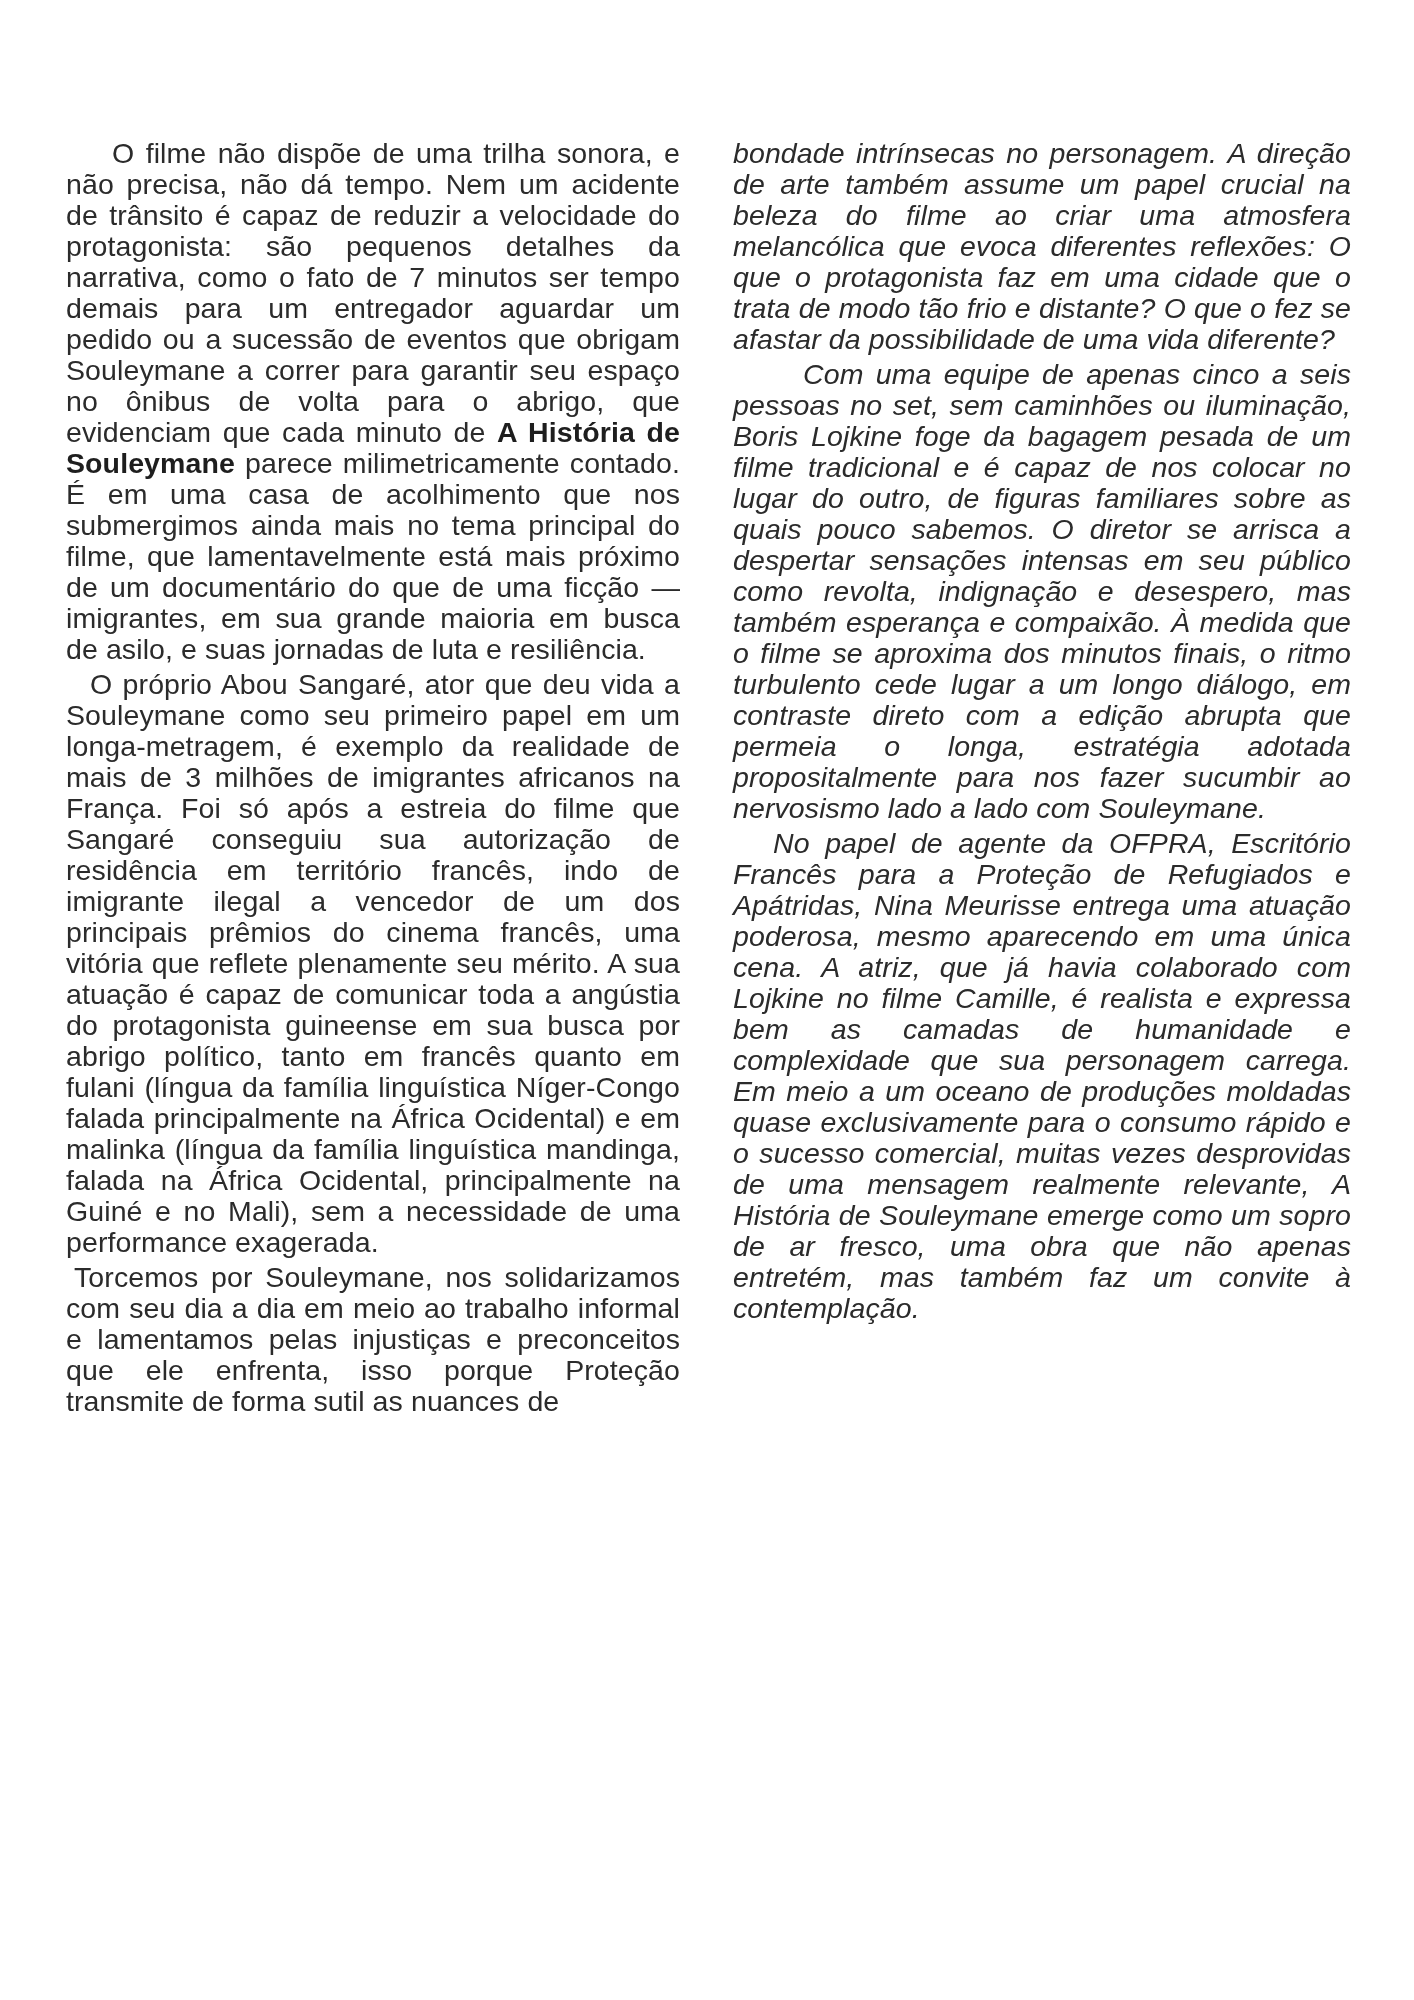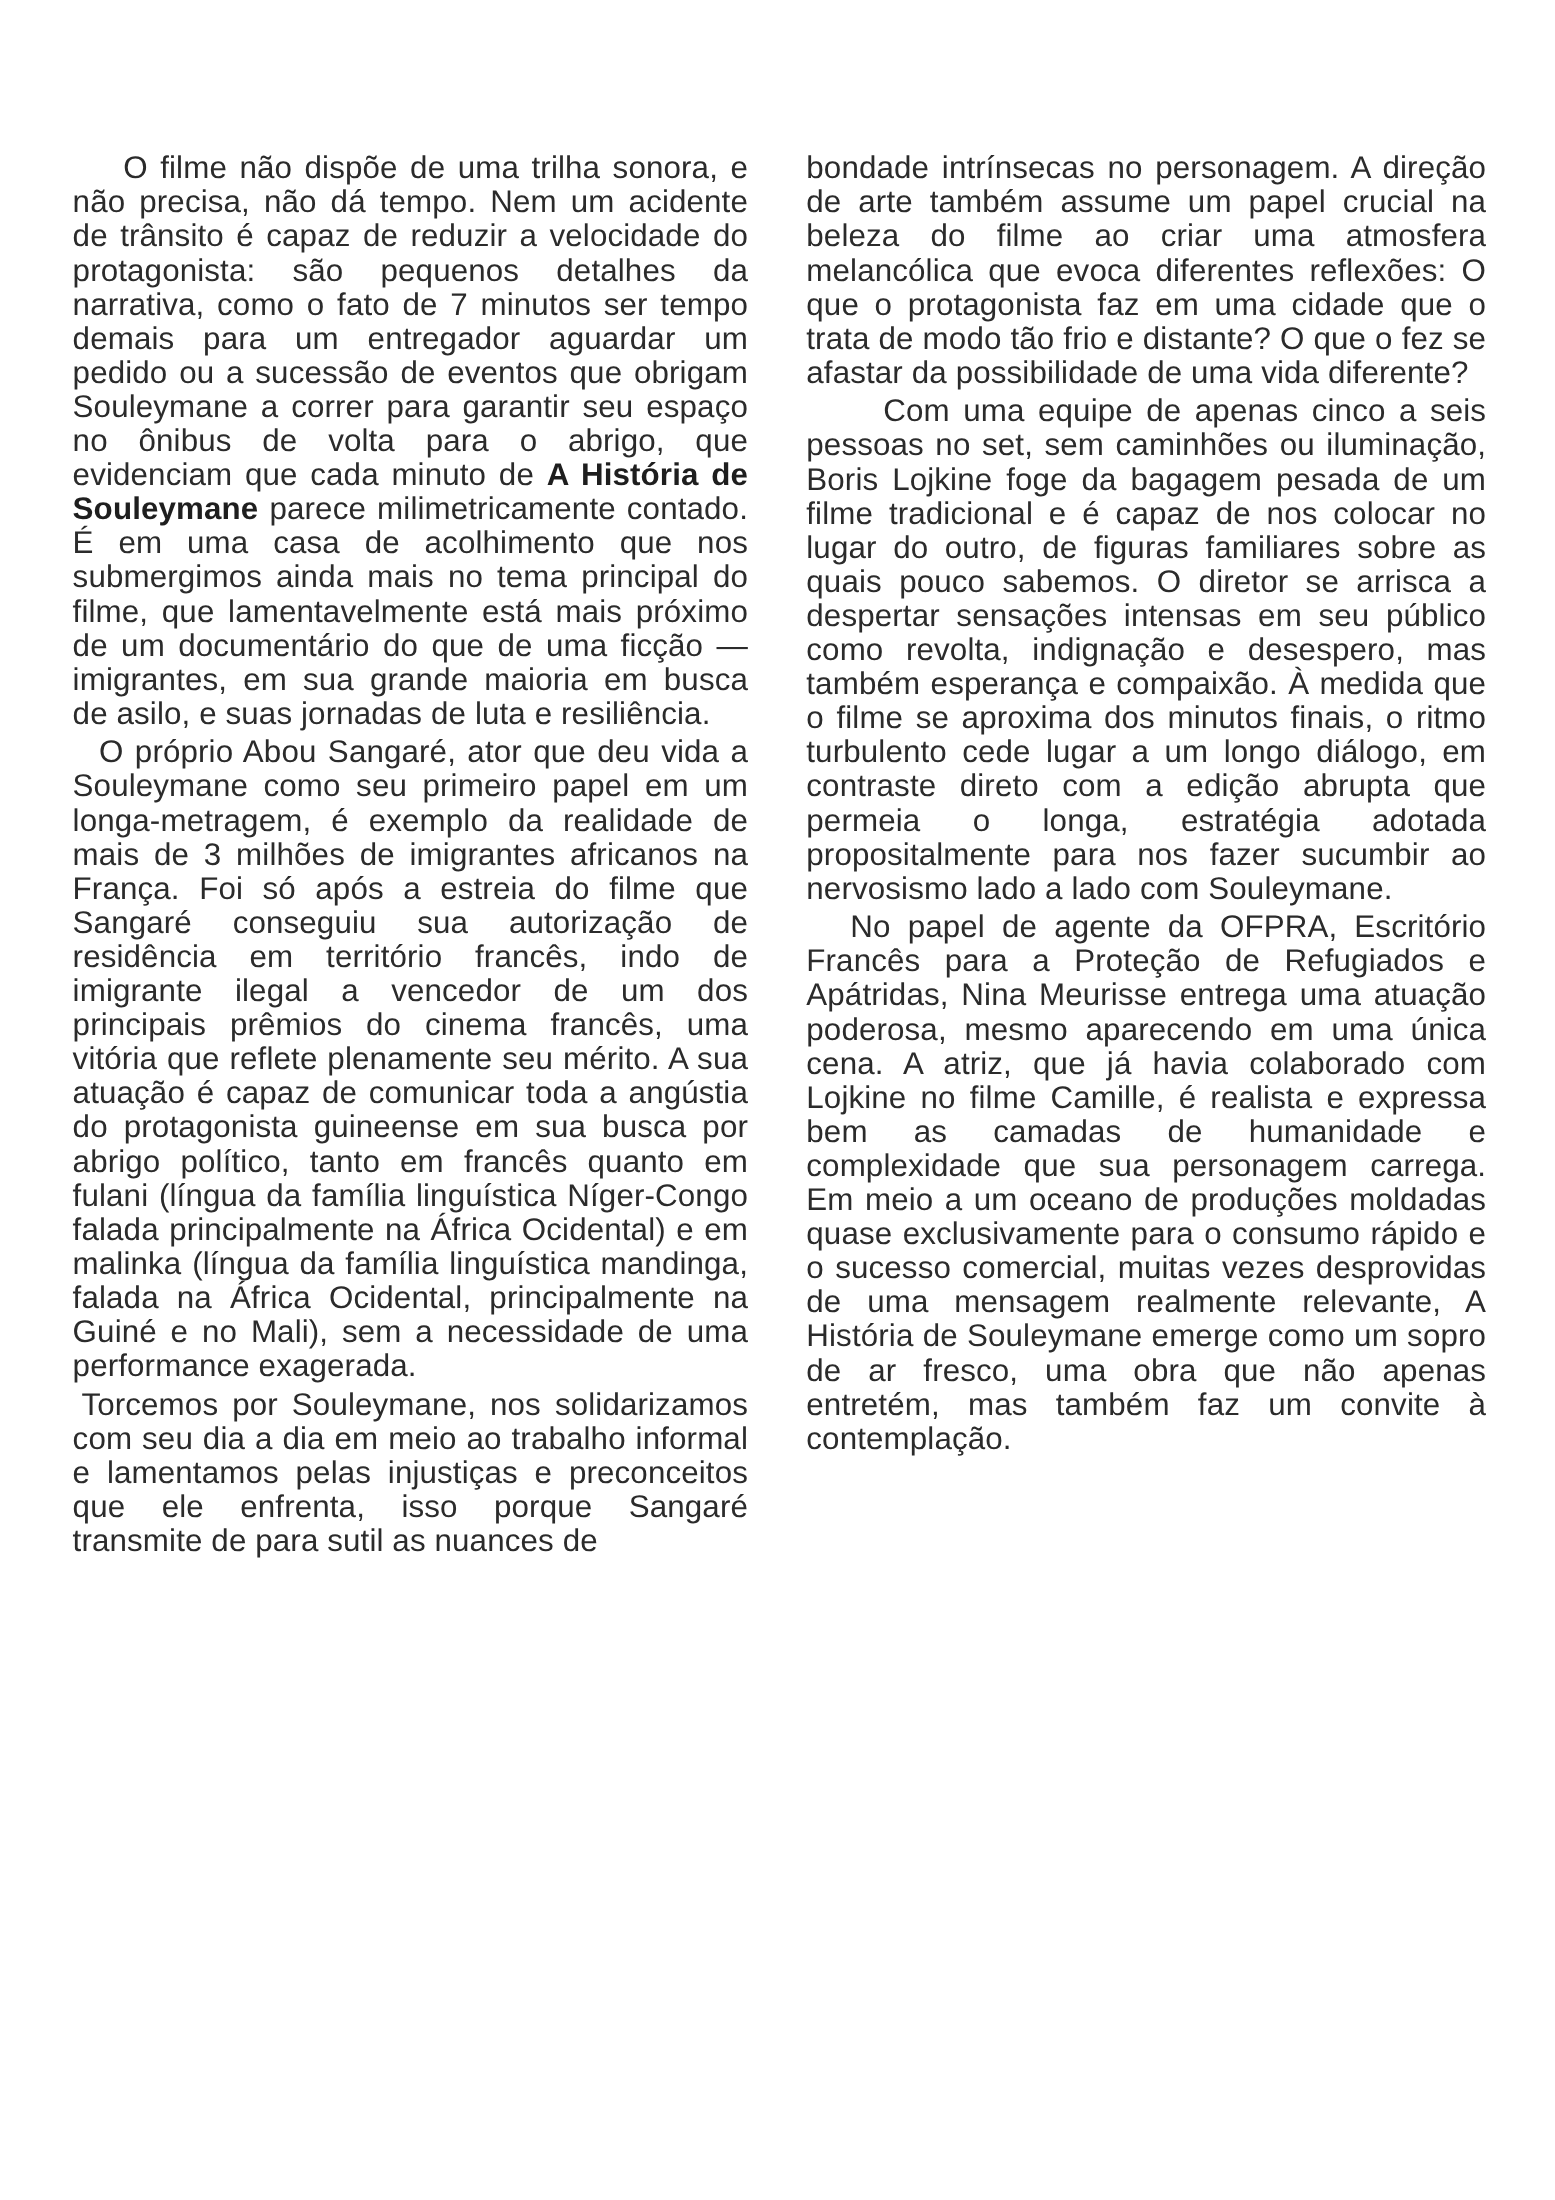--- a/index.html
+++ b/index.html
@@ -23,20 +23,21 @@
       text-align: justify;
       letter-spacing: 0.1px;
     }
     .col-left {
       left: 66px;
       width: 614px;
     }
     .col-right {
       left: 733px;
       width: 618px;
+      font-style: italic;
     }
     .para {
       margin: 0 0 4px 0;
       hyphens: none;
     }
     .indent-lg { text-indent: 46px; }
     .indent-md { text-indent: 24px; }
     .indent-sm { text-indent: 8px; }
     .indent-xl { text-indent: 70px; }
     .indent-right-md { text-indent: 40px; }
@@ -44,20 +45,20 @@
       font-weight: bold;
       color: #1e1e1e;
     }
   </style>
 </head>
 <body>
 
 <div class="column col-left">
   <p class="para indent-lg"><span>O filme não dispõe de uma trilha sonora, e não precisa, não dá tempo. Nem um acidente de trânsito é capaz de reduzir a velocidade do protagonista: são pequenos detalhes da narrativa, como o fato de 7 minutos ser tempo demais para um entregador aguardar um pedido ou a sucessão de eventos que obrigam Souleymane a correr para garantir seu espaço no ônibus de volta para o abrigo, que evidenciam que cada minuto de </span><span class="bold">A História de Souleymane</span><span> parece milimetricamente contado. É em uma casa de acolhimento que nos submergimos ainda mais no tema principal do filme, que lamentavelmente está mais próximo de um documentário do que de uma ficção — imigrantes, em sua grande maioria em busca de asilo, e suas jornadas de luta e resiliência.</span></p>
   <p class="para indent-md">O próprio Abou Sangaré, ator que deu vida a Souleymane como seu primeiro papel em um longa-metragem, é exemplo da realidade de mais de 3 milhões de imigrantes africanos na França. Foi só após a estreia do filme que Sangaré conseguiu sua autorização de residência em território francês, indo de imigrante ilegal a vencedor de um dos principais prêmios do cinema francês, uma vitória que reflete plenamente seu mérito. A sua atuação é capaz de comunicar toda a angústia do protagonista guineense em sua busca por abrigo político, tanto em francês quanto em fulani (língua da família linguística Níger-Congo falada principalmente na África Ocidental) e em malinka (língua da família linguística mandinga, falada na África Ocidental, principalmente na Guiné e no Mali), sem a necessidade de uma performance exagerada.</p>
-  <p class="para indent-sm">Torcemos por Souleymane, nos solidarizamos com seu dia a dia em meio ao trabalho informal e lamentamos pelas injustiças e preconceitos que ele enfrenta, isso porque Sangaré transmite de para sutil as nuances de</p>
+  <p class="para indent-sm">Torcemos por Souleymane, nos solidarizamos com seu dia a dia em meio ao trabalho informal e lamentamos pelas injustiças e preconceitos que ele enfrenta, isso porque Proteção transmite de forma sutil as nuances de</p>
 </div>
 
 <div class="column col-right">
   <p class="para">bondade intrínsecas no personagem. A direção de arte também assume um papel crucial na beleza do filme ao criar uma atmosfera melancólica que evoca diferentes reflexões: O que o protagonista faz em uma cidade que o trata de modo tão frio e distante? O que o fez se afastar da possibilidade de uma vida diferente?</p>
   <p class="para indent-xl">Com uma equipe de apenas cinco a seis pessoas no set, sem caminhões ou iluminação, Boris Lojkine foge da bagagem pesada de um filme tradicional e é capaz de nos colocar no lugar do outro, de figuras familiares sobre as quais pouco sabemos. O diretor se arrisca a despertar sensações intensas em seu público como revolta, indignação e desespero, mas também esperança e compaixão. À medida que o filme se aproxima dos minutos finais, o ritmo turbulento cede lugar a um longo diálogo, em contraste direto com a edição abrupta que permeia o longa, estratégia adotada propositalmente para nos fazer sucumbir ao nervosismo lado a lado com Souleymane.</p>
   <p class="para indent-right-md">No papel de agente da OFPRA, Escritório Francês para a Proteção de Refugiados e Apátridas, Nina Meurisse entrega uma atuação poderosa, mesmo aparecendo em uma única cena. A atriz, que já havia colaborado com Lojkine no filme Camille, é realista e expressa bem as camadas de humanidade e complexidade que sua personagem carrega. Em meio a um oceano de produções moldadas quase exclusivamente para o consumo rápido e o sucesso comercial, muitas vezes desprovidas de uma mensagem realmente relevante, A História de Souleymane emerge como um sopro de ar fresco, uma obra que não apenas entretém, mas também faz um convite à contemplação.</p>
 </div>
 
 </body></html>

